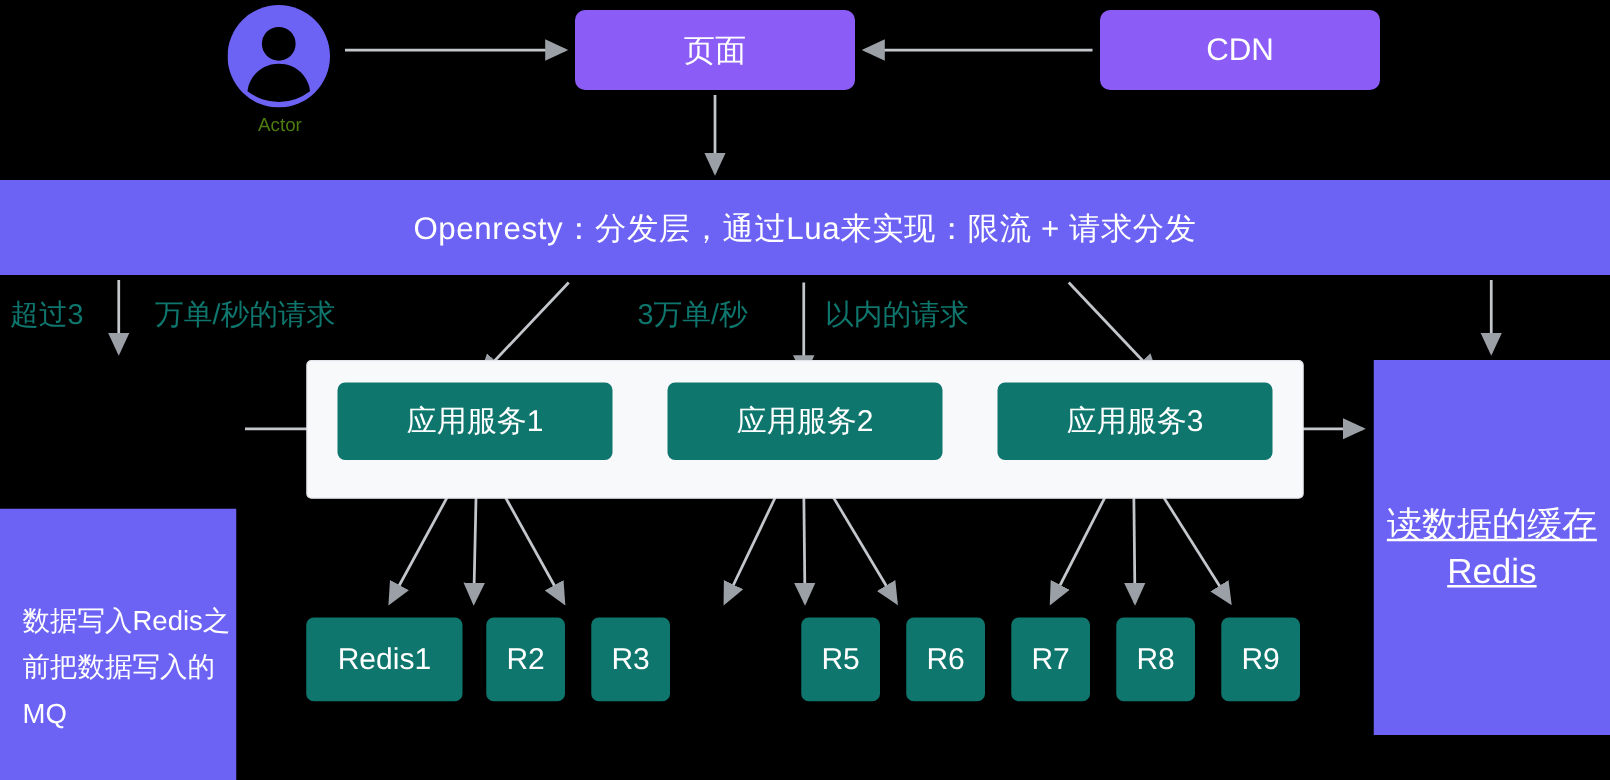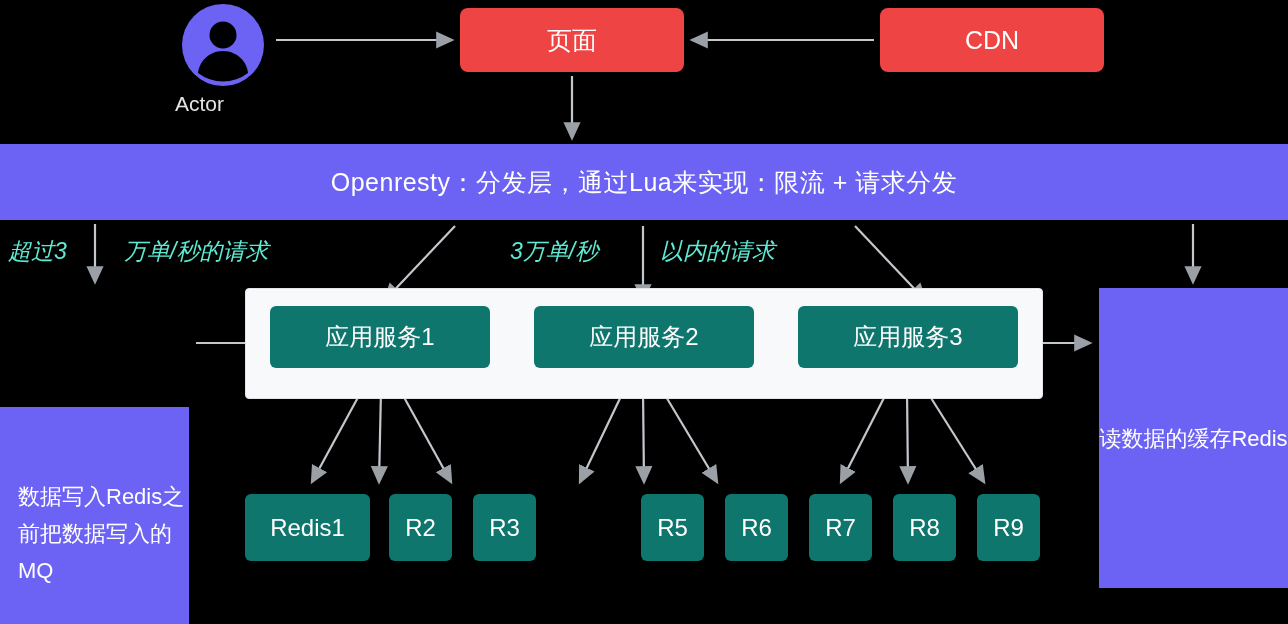--- a/index.html
+++ b/index.html
@@ -6,49 +6,49 @@
   body{
     width:1288px;height:624px;overflow:hidden;position:relative;
     font-family:"Liberation Sans","DejaVu Sans",sans-serif;
     background:#000000;
   }
   #stage{position:relative;width:1288px;height:624px;}
 
   
   .node{position:absolute;box-sizing:border-box;display:flex;align-items:center;
         justify-content:center;text-align:center;color:#ffffff;}
-  .box{background:#ef4444;border-radius:8px;}
+  .box{background:#8b5cf6;border-radius:8px;}
   .box-sq{background:#0f766e;border-radius:6px;}
   .flat{background:#6C63F5;border-radius:0;}
 
   
   .banner{left:0;top:144px;width:1288px;height:76px;font-size:25px;letter-spacing:.5px;}
   .page-box{left:460px;top:8px;width:224px;height:64px;font-size:25px;}
   .cdn-box{left:880px;top:8px;width:224px;height:64px;font-size:25px;}
 
   .mq-box{left:0;top:288px;width:189px;height:111px;font-size:25px;}
   .mq-note{left:0;top:407px;width:189px;height:253px;font-size:22px;line-height:37px;
            justify-content:flex-start;align-items:center;padding-left:18px;text-align:left;}
-  .redis-right{left:1099px;top:288px;width:189px;height:300px;font-size:22px;line-height:37px;}
+  .redis-right{left:1099px;top:288px;width:189px;height:300px;font-size:28px;line-height:37px;text-decoration:underline;}
 
   .svc-wrap{position:absolute;left:245px;top:288px;width:798px;height:111px;
             background:#F8F9FB;border:1px solid #E3E5EA;border-radius:4px;box-sizing:border-box;}
   .svc{position:absolute;top:17px;width:220px;height:62px;font-size:24px;}
   .svc1{left:24px;} .svc2{left:288px;} .svc3{left:552px;}
 
   .rnode{position:absolute;top:494px;height:67px;font-size:24px;}
   .rnode.wide{width:125px;}
   .rnode.narrow{width:63px;}
 
   .actor-wrap{position:absolute;left:175px;top:4px;width:98px;height:118px;}
   .actor-circle{position:absolute;left:7px;top:0;width:82px;height:82px;}
-  .actor-label{position:absolute;left:0;top:88px;width:98px;text-align:left;
-               color:#e5e5e5;font-size:21px;}
+  .actor-label{position:absolute;left:0;top:88px;width:98px;text-align:center;
+               color:#4d7c0f;font-size:15px;}
 
-  .edge-label{position:absolute;color:#5eead4;font-size:23px;white-space:nowrap;font-style:italic;}
+  .edge-label{position:absolute;color:#0f766e;font-size:23px;white-space:nowrap;}
   .lbl-a{left:8px;top:236px;}
   .lbl-b{left:124px;top:236px;}
   .lbl-c{left:510px;top:236px;}
   .lbl-d{left:660px;top:236px;}
 
   svg.wires{position:absolute;left:0;top:0;width:1288px;height:624px;
             pointer-events:none;overflow:visible;}
 </style>
 </head>
 <body>

